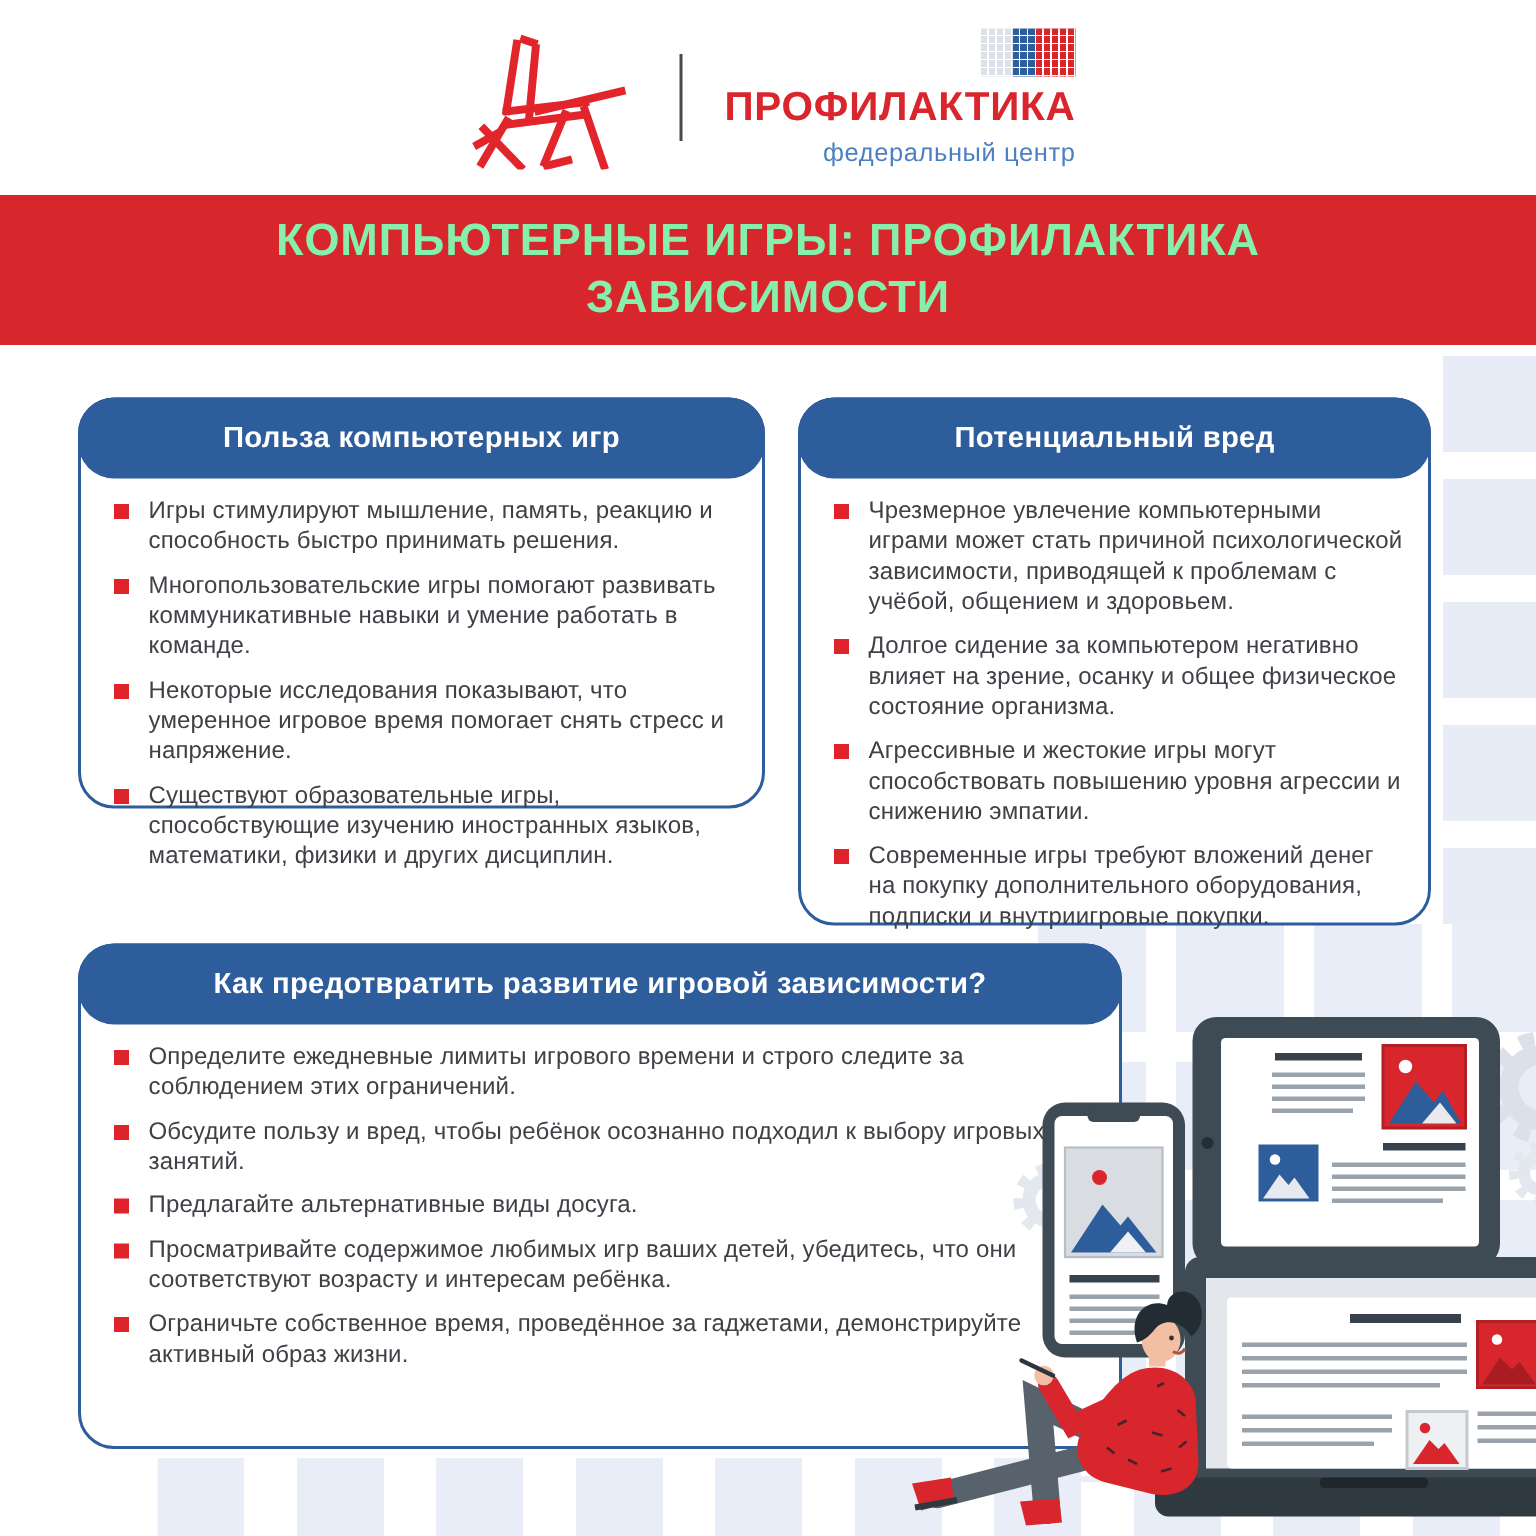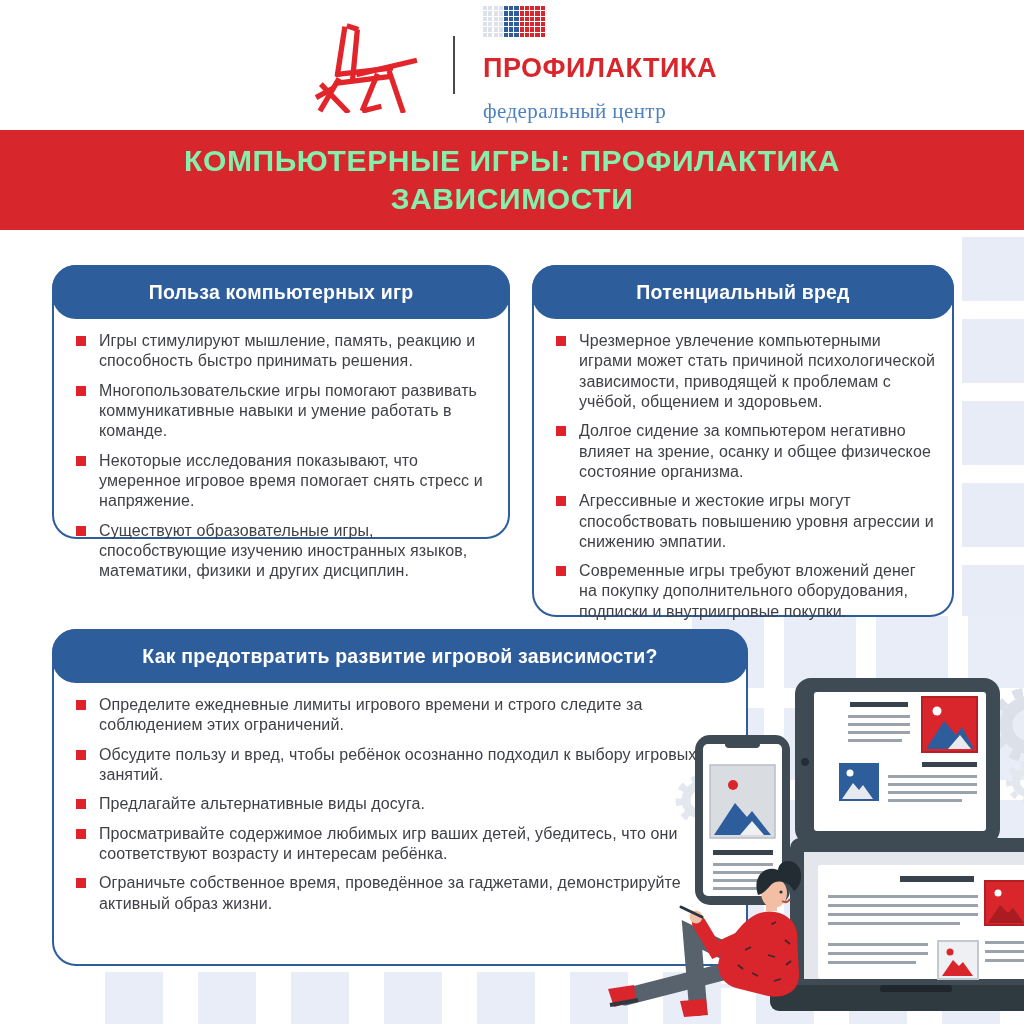--- a/index.html
+++ b/index.html
@@ -17,28 +17,28 @@
       repeating-linear-gradient(to bottom,transparent 0 72px,#fff 72px 92px),
       linear-gradient(#e9edf7,#e9edf7);}
   .pat-bottom{left:105px;top:972px;width:919px;height:52px;
     background:repeating-linear-gradient(to right,#e9edf7 0 58px,transparent 58px 93px);}
 
   
   .header{position:absolute;top:0;left:0;width:1024px;height:130px;z-index:2;
     display:flex;align-items:center;justify-content:center;gap:28px;}
   .chair-svg{width:118px;height:96px;}
   .logo-divider{width:2px;height:58px;background:#4a4a4a;}
-  .logo-block{display:flex;flex-direction:column;align-items:flex-start;gap:15px;}
+  .logo-block{display:flex;flex-direction:column;align-items:flex-end;gap:5px;}
   .mosaic{width:63px;height:32px;
     background-image:
       repeating-linear-gradient(to right,transparent 0 4.2px,#fff 4.2px 5.25px),
       repeating-linear-gradient(to bottom,transparent 0 4.2px,#fff 4.2px 5.33px),
       linear-gradient(to right,#dde1e9 0 21px,#2e5d9c 21px 37px,#d8262c 37px 63px);}
   .brand{font-size:27px;font-weight:800;letter-spacing:.5px;color:#d8262c;}
-  .brand-sub{font-size:21px;letter-spacing:.4px;color:#4d80c1;font-family:Liberation Serif, serif;}
+  .brand-sub{font-size:17px;letter-spacing:.4px;color:#4d80c1;}
 
   
   .banner{position:absolute;top:130px;left:0;width:1024px;height:100px;background:#d7262c;
     z-index:2;display:flex;flex-direction:column;align-items:center;justify-content:center;}
   .banner-line{color:#86efac;font-size:30px;font-weight:800;letter-spacing:.6px;line-height:38px;text-align:center;}
 
   
   .card{position:absolute;z-index:1;background:#fff;border:2px solid #2e5d9c;
     border-radius:24px;box-sizing:border-box;}
   .card-header{position:absolute;top:-2px;left:-2px;right:-2px;height:54px;background:#2e5d9c;

